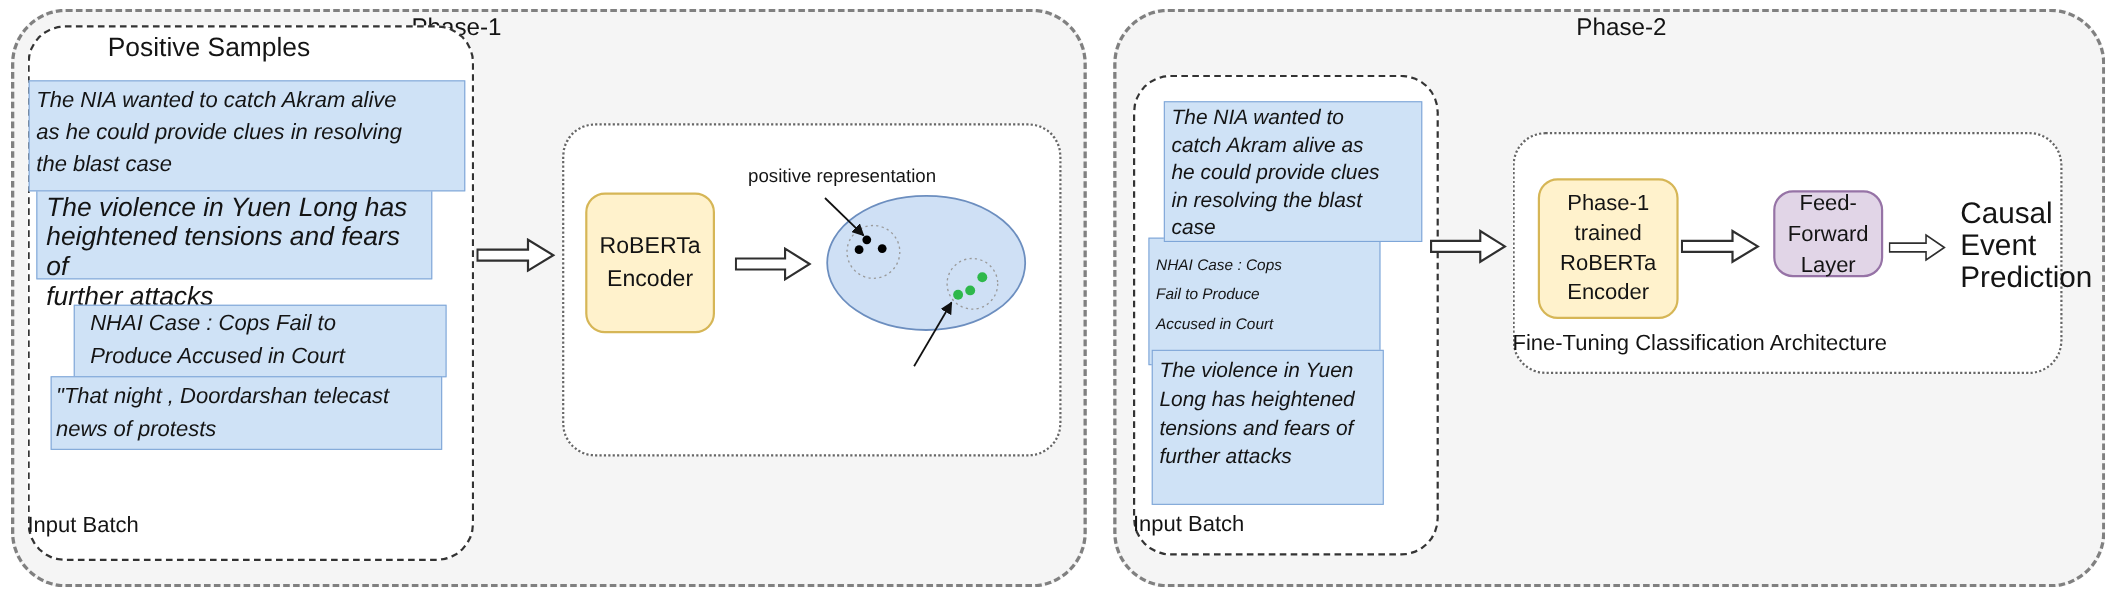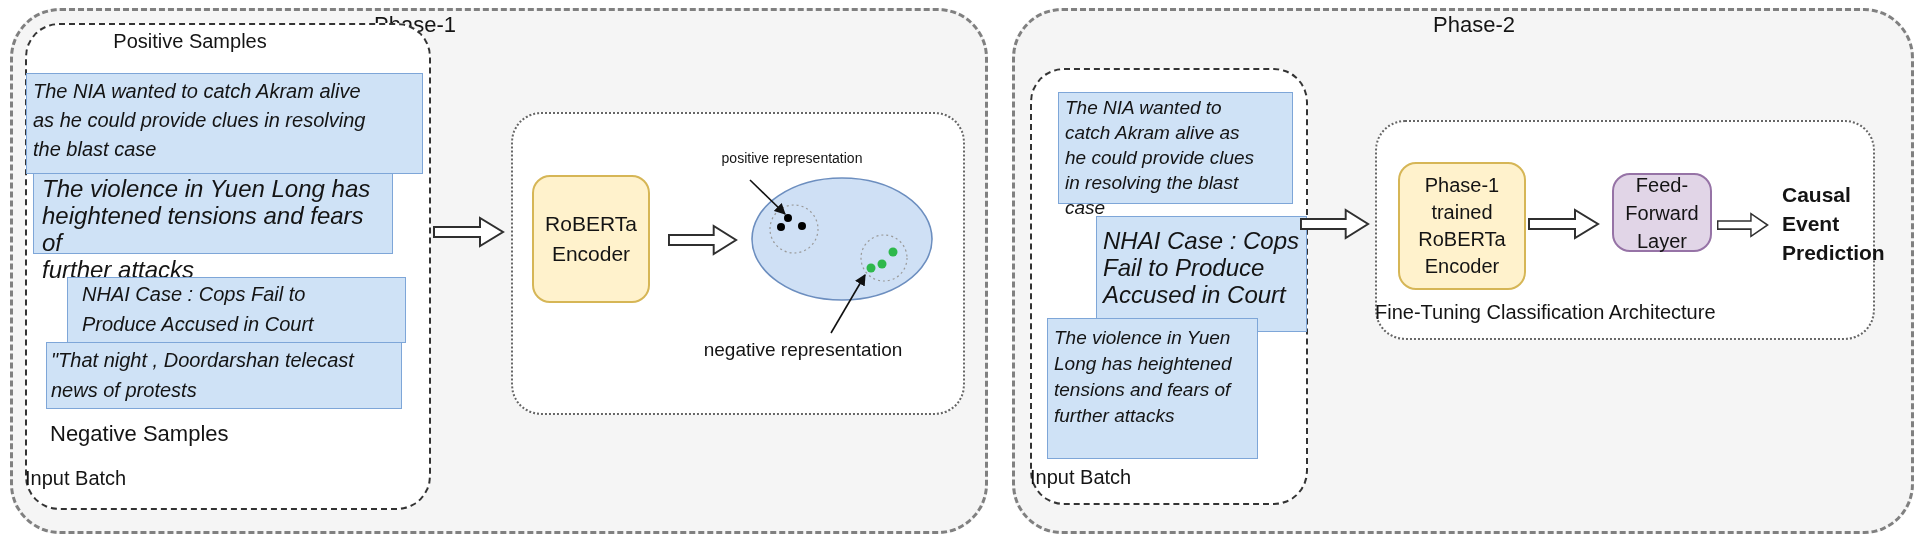--- a/index.html
+++ b/index.html
@@ -15,46 +15,45 @@
   .label{white-space:pre-line}
   .node{display:flex;align-items:center;justify-content:center;text-align:center;
         white-space:pre-line;border-radius:18px}
   .yellow{background:var(--encoder-fill,#fff2cc);border:2px solid var(--encoder-border,#d6b656)}
   .purple{background:var(--ff-fill,#e1d5e7);border:2px solid var(--ff-border,#9673a6)}
   .barrow polygon{fill:#ffffff;stroke:#2f2f2f;stroke-width:2;stroke-linejoin:miter}
   .ell{fill:var(--ellipse-fill,#cfe0f5);stroke:var(--ellipse-border,#6c8ebf);stroke-width:1.6}
   .dotring{fill:none;stroke:#9a9a9a;stroke-width:1.2;stroke-dasharray:2 3}
   .ann{stroke:#111111;stroke-width:1.6}
   .caption{font-size:20px}
-  .output-text{font-weight:bold;font-size:21px;line-height:29px;white-space:pre-line}
+  .output-text{font-weight:normal;font-size:27px;line-height:29px;white-space:pre-line}
 </style>
 </head>
 <body>
 
 <div class="canvas">
 
   <div class="outer" style="left:10px;top:8px;width:978px;height:526px"></div>
   <div class="label" style="left:330px;top:12px;width:170px;text-align:center;font-size:22px">Phase-1</div>
 
   <div class="panel dashedpanel" style="left:25px;top:23px;width:406px;height:487px"></div>
-  <div class="label" style="left:70px;top:30px;width:240px;text-align:center;font-size:20px">Positive Samples</div>
+  <div class="label" style="left:70px;top:30px;width:240px;text-align:center;font-size:24px">Positive Samples</div>
 
   <div class="sample" style="left:33px;top:172px;width:360px;height:82px;font-size:24px;line-height:27px;padding:2px 8px 0 8px">The violence in Yuen Long has
 heightened tensions and fears of
 further attacks</div>
   <div class="sample" style="left:26px;top:73px;width:397px;height:101px;font-size:20px;line-height:29px;padding:3px 8px 0 6px">The NIA wanted to catch Akram alive
 as he could provide clues in resolving
 the blast case</div>
 
   <div class="sample" style="left:67px;top:277px;width:339px;height:66px;font-size:20px;line-height:30px;padding:1px 8px 0 14px">NHAI Case : Cops Fail to
 Produce Accused in Court</div>
   <div class="sample" style="left:46px;top:342px;width:356px;height:67px;font-size:20px;line-height:30px;padding:2px 8px 0 4px">"That night , Doordarshan telecast
 news of protests</div>
 
-  <div class="label" style="left:50px;top:421px;font-size:22px">Negative Samples</div>
   <div class="caption" style="left:25px;top:467px;width:360px">Input Batch</div>
 
   <svg class="barrow" style="left:433px;top:216px" width="72" height="32" viewBox="0 0 72 32" preserveAspectRatio="none">
     <polygon points="1,11 47,11 47,2 70,16 47,30 47,21 1,21"></polygon>
   </svg>
 
   <div class="panel dottedpanel" style="left:511px;top:112px;width:454px;height:303px"></div>
 
   <div class="node yellow" style="left:532px;top:175px;width:118px;height:128px;font-size:21px;line-height:30px">RoBERTa
 Encoder</div>
@@ -75,32 +74,31 @@
     <circle cx="138" cy="68" r="4" fill="var(--positive-dot,#000)"></circle>
     <circle cx="131" cy="77" r="4" fill="var(--positive-dot,#000)"></circle>
     <circle cx="152" cy="76" r="4" fill="var(--positive-dot,#000)"></circle>
     <circle cx="221" cy="118" r="4.5" fill="var(--negative-dot,#2eb84b)"></circle>
     <circle cx="232" cy="114" r="4.5" fill="var(--negative-dot,#2eb84b)"></circle>
     <circle cx="243" cy="102" r="4.5" fill="var(--negative-dot,#2eb84b)"></circle>
     <line class="ann" x1="100" y1="30" x2="135" y2="64" marker-end="url(#ah)"></line>
     <line class="ann" x1="181" y1="183" x2="215" y2="125" marker-end="url(#ah)"></line>
   </svg>
 
-  <div class="label" style="left:680px;top:150px;width:224px;text-align:center;font-size:14px">positive representation</div>
-  <div class="label" style="left:687px;top:339px;width:232px;text-align:center;font-size:19px">negative representation</div>
+  <div class="label" style="left:680px;top:150px;width:224px;font-size:17px">positive representation</div>
 
   <div class="outer" style="left:1012px;top:8px;width:902px;height:526px"></div>
   <div class="label" style="left:1375px;top:12px;width:140px;text-align:right;font-size:22px">Phase-2</div>
 
   <div class="panel dashedpanel" style="left:1030px;top:68px;width:278px;height:437px"></div>
 
-  <div class="sample" style="left:1096px;top:216px;width:211px;height:116px;font-size:24px;line-height:27px;padding:10px 6px 0 6px">NHAI Case : Cops
+  <div class="sample" style="left:1044px;top:216px;width:211px;height:116px;font-size:14px;line-height:27px;padding:10px 6px 0 6px">NHAI Case : Cops
 Fail to Produce
 Accused in Court</div>
-  <div class="sample" style="left:1058px;top:92px;width:235px;height:112px;font-size:19px;line-height:25px;padding:2px 6px 0 6px">The NIA wanted to
+  <div class="sample" style="left:1058px;top:92px;width:235px;height:128px;font-size:19px;line-height:25px;padding:2px 6px 0 6px">The NIA wanted to
 catch Akram alive as
 he could provide clues
 in resolving the blast
 case</div>
   <div class="sample" style="left:1047px;top:318px;width:211px;height:141px;font-size:19px;line-height:26px;padding:6px 6px 0 6px">The violence in Yuen
 Long has heightened
 tensions and fears of
 further attacks</div>
 
   <div class="caption" style="left:1030px;top:466px;width:278px">Input Batch</div>

